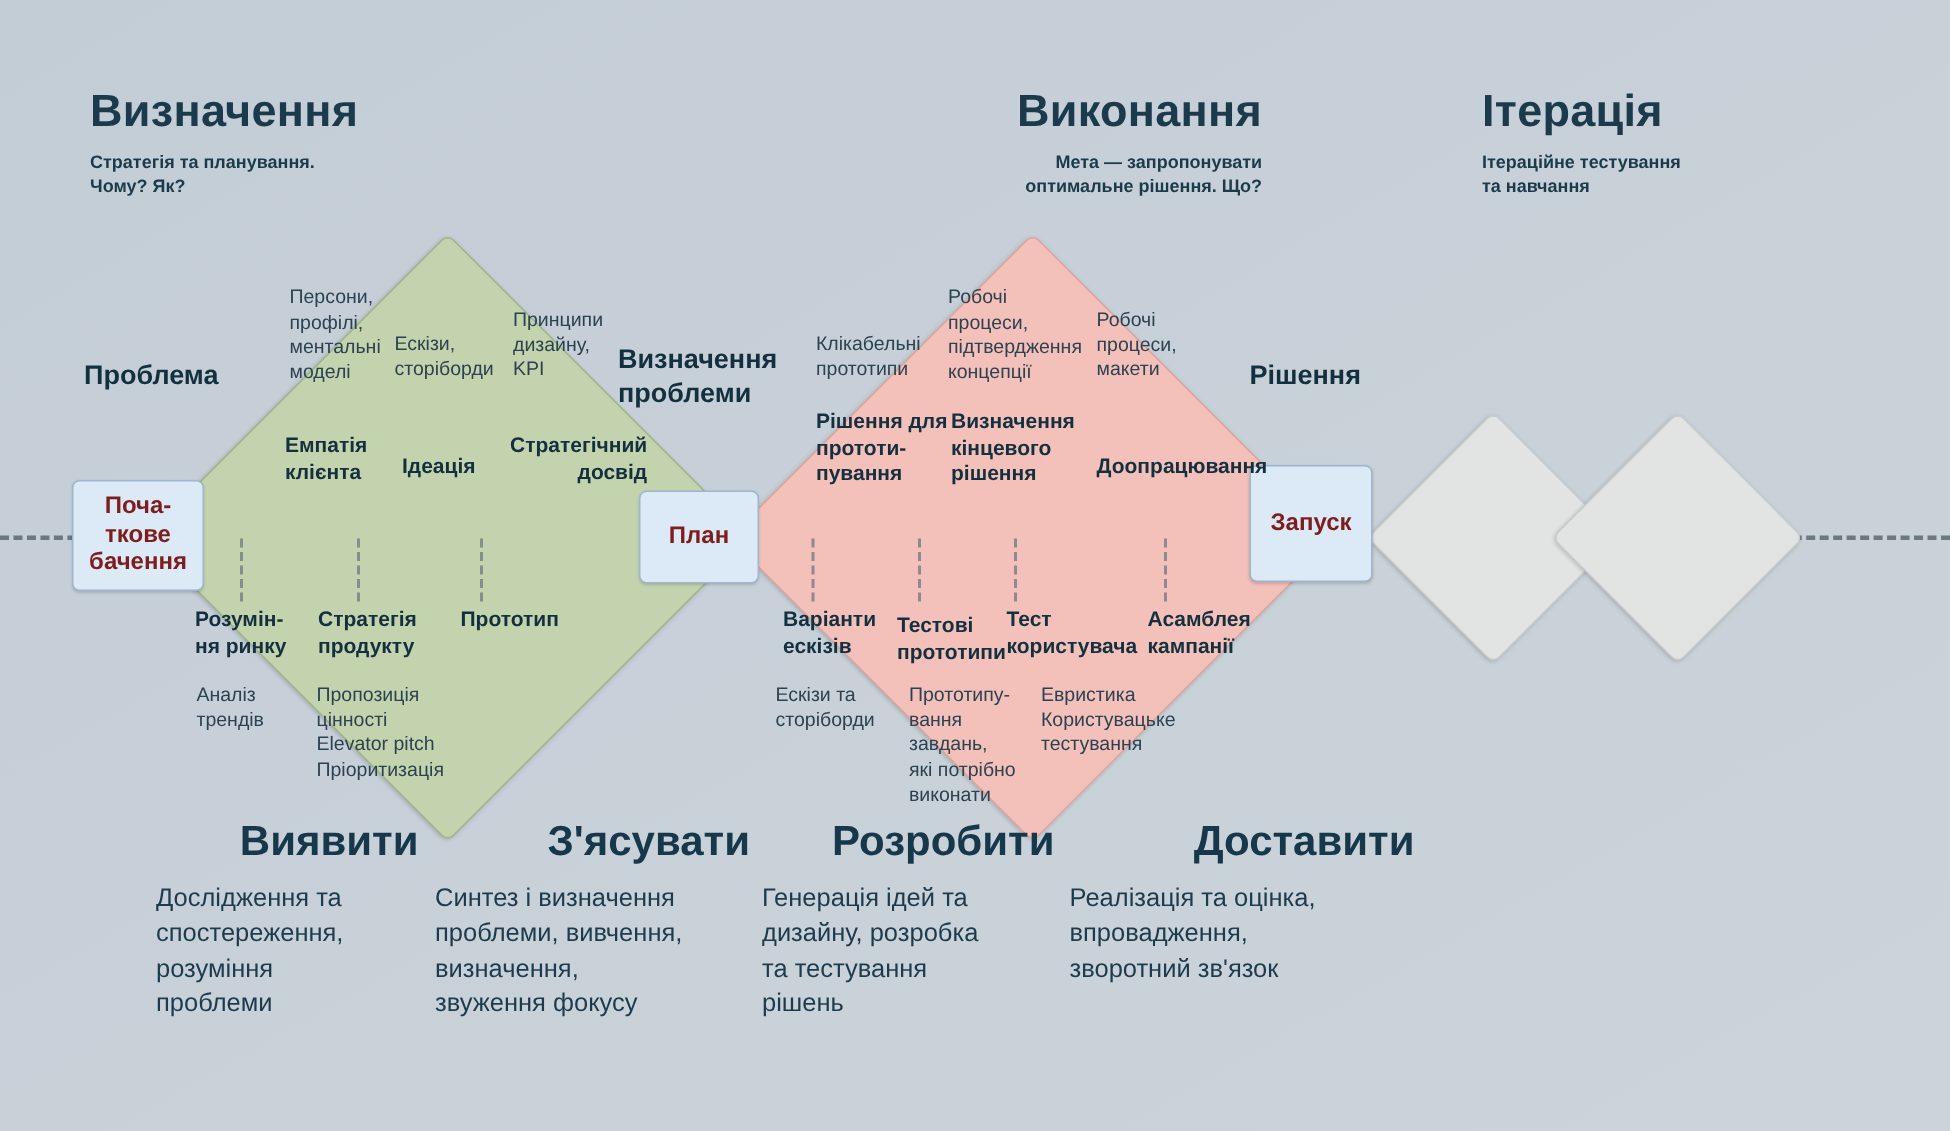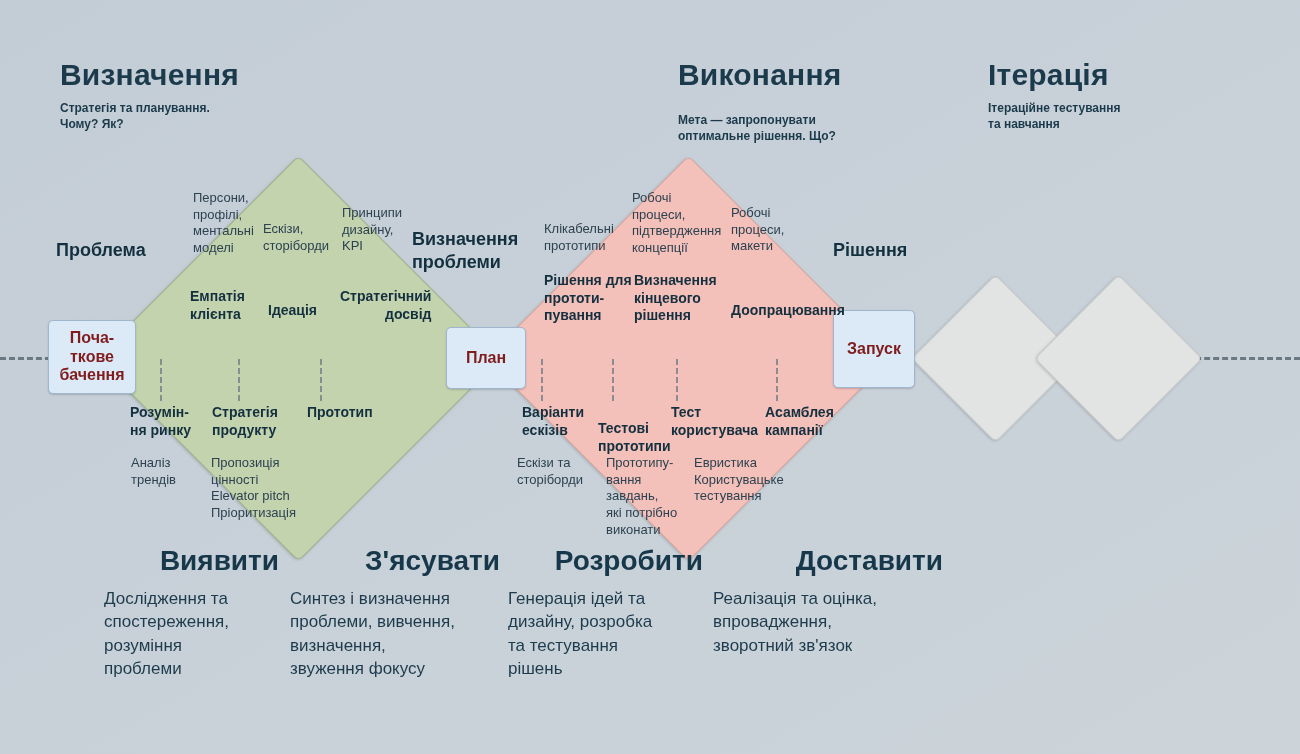--- a/index.html
+++ b/index.html
@@ -136,41 +136,41 @@
 <div id="canvas">
 
   <div class="abs" style="left:60px; top:58px;">
     <div class="phase-title">Визначення</div>
     <div class="phase-sub" style="margin-top:8px; white-space:pre;">Стратегія та планування.
 Чому? Як?</div>
   </div>
 
   <div class="abs" style="left:678px; top:58px;">
     <div class="phase-title">Виконання</div>
-    <div class="phase-sub" style="margin-top:20px; white-space:pre;">Мета — запропонувати
+    <div class="phase-sub" style="margin-top:8px; white-space:pre;text-align:right;">Мета — запропонувати
 оптимальне рішення. Що?</div>
   </div>
 
   <div class="abs" style="left:988px; top:58px;">
     <div class="phase-title">Ітерація</div>
     <div class="phase-sub" style="margin-top:8px; white-space:pre;">Ітераційне тестування
 та навчання</div>
   </div>
 
   <div class="center-line"></div>
 
   <div class="diamond d-green" style="left:155px; top:215px; width:285px; height:285px;"></div>
   <div class="diamond d-red" style="left:545px; top:215px; width:285px; height:285px;"></div>
   <div class="diamond d-grey" style="left:936px; top:299px; width:117px; height:117px;"></div>
   <div class="diamond d-grey" style="left:1059px; top:299px; width:117px; height:117px;"></div>
 
   <div class="node" style="left:48px; top:320px; width:88px; height:74px; white-space:pre;">Поча-
 ткове
 бачення</div>
-  <div class="node" style="left:446px; top:327px; width:80px; height:62px;">План</div>
+  <div class="node" style="left:426px; top:327px; width:80px; height:62px;">План</div>
   <div class="node" style="left:833px; top:310px; width:82px; height:78px;text-align:right;">Запуск</div>
 
   <div class="abs stage-label" style="left:56px; top:239px;">Проблема</div>
   <div class="abs stage-label" style="left:412px; top:228px; white-space:pre;">Визначення
 проблеми</div>
   <div class="abs stage-label" style="left:833px; top:239px;">Рішення</div>
 
   <div class="abs item-small" style="left:193px; top:190px; white-space:pre;">Персони,
 профілі,
 ментальні
@@ -222,21 +222,21 @@
 рішення</div>
   <div class="abs item-bold" style="left:731px; top:302px; white-space:pre;">Доопрацювання</div>
 
   <div class="tick" style="left:541px; top:359px; height:42px;"></div>
   <div class="tick" style="left:612px; top:359px; height:42px;"></div>
   <div class="tick" style="left:676px; top:359px; height:42px;"></div>
   <div class="tick" style="left:776px; top:359px; height:42px;"></div>
 
   <div class="abs item-bold" style="left:522px; top:404px; white-space:pre;">Варіанти
 ескізів</div>
-  <div class="abs item-bold" style="left:598px; top:420px; white-space:pre;">Тестові
+  <div class="abs item-bold" style="left:598px; top:408px; white-space:pre;">Тестові
 прототипи</div>
   <div class="abs item-bold" style="left:671px; top:404px; white-space:pre;">Тест
 користувача</div>
   <div class="abs item-bold" style="left:765px; top:404px; white-space:pre;">Асамблея
 кампанії</div>
 
   <div class="abs item-small" style="left:517px; top:455px; white-space:pre;">Ескізи та
 сторіборди</div>
   <div class="abs item-small" style="left:694px; top:455px; white-space:pre;">Евристика
 Користувацьке

